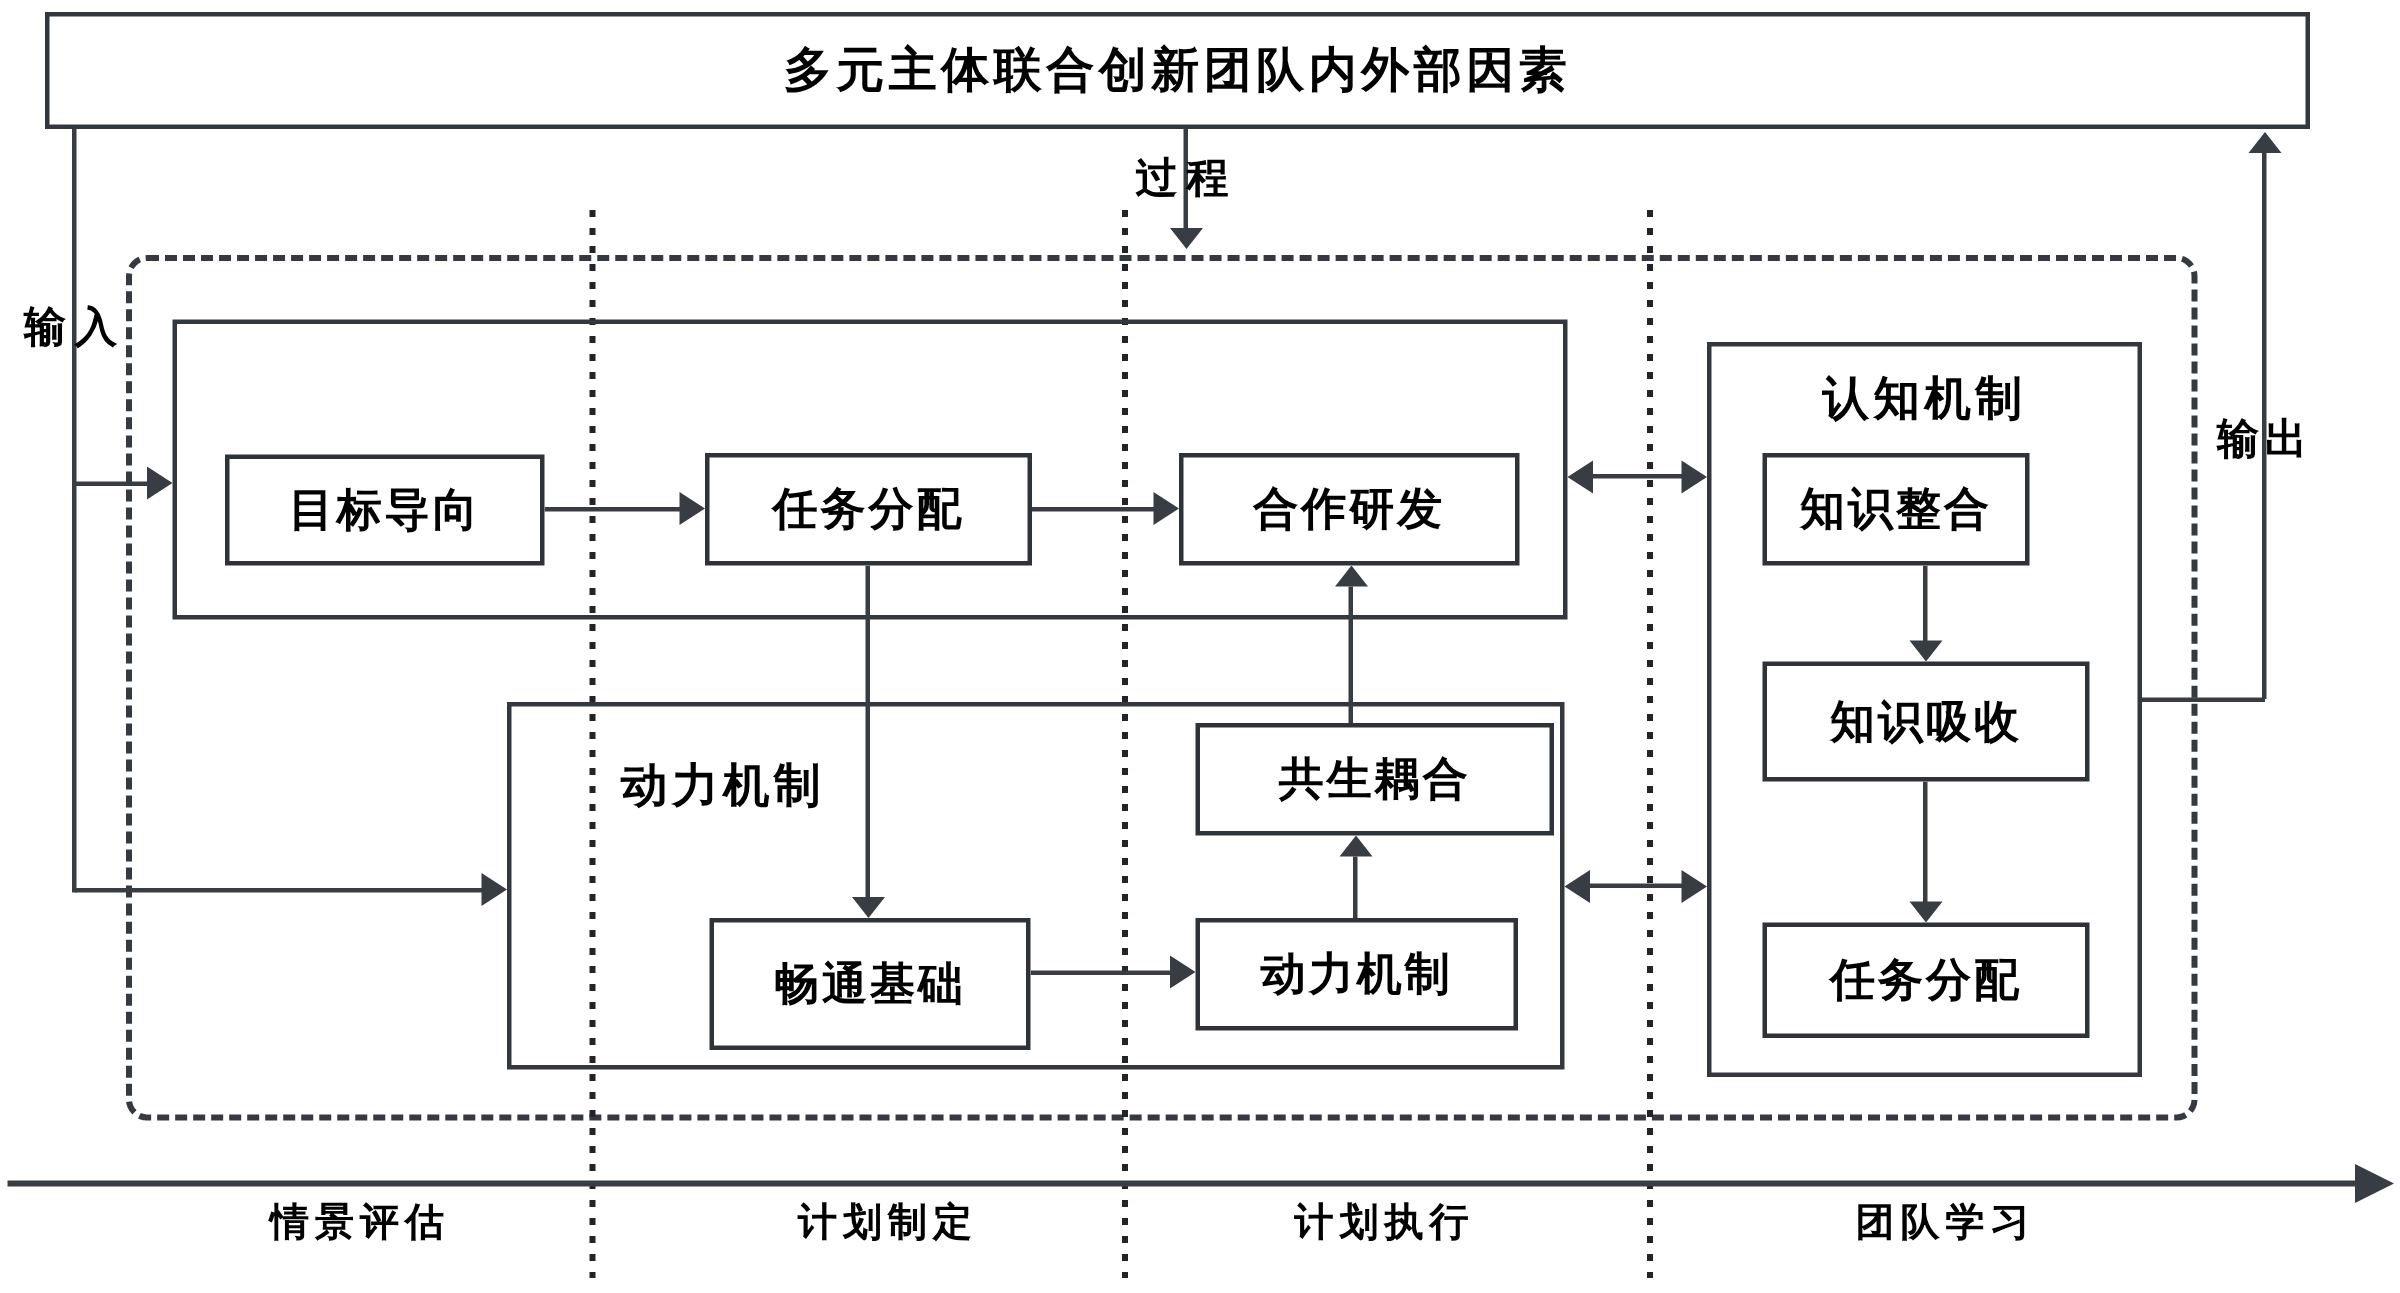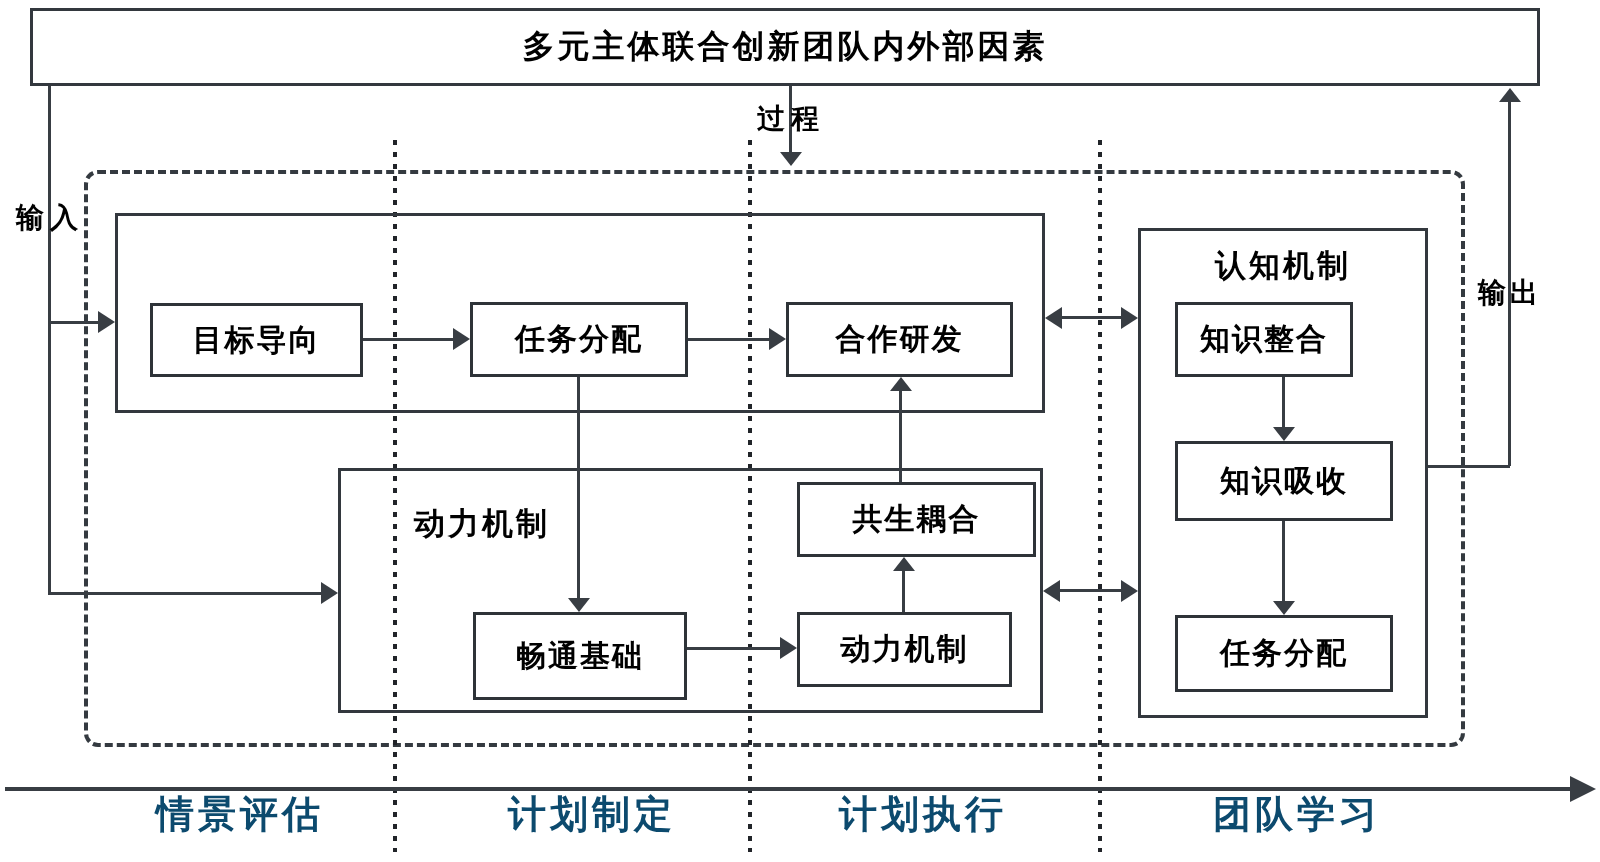--- a/index.html
+++ b/index.html
@@ -21,21 +21,21 @@
   
   .tri{position:absolute;width:0;height:0;}
   .tri-r{border-top:11px solid transparent;border-bottom:11px solid transparent;border-left:17px solid #383d43;}
   .tri-l{border-top:11px solid transparent;border-bottom:11px solid transparent;border-right:17px solid #383d43;}
   .tri-d{border-left:11px solid transparent;border-right:11px solid transparent;border-top:14px solid #383d43;}
   .tri-u{border-left:11px solid transparent;border-right:11px solid transparent;border-bottom:14px solid #383d43;}
   .tri-axis{border-top:13px solid transparent;border-bottom:13px solid transparent;border-left:26px solid #383d43;}
   
   .io-label{position:absolute;font-weight:bold;font-size:28px;letter-spacing:6px;text-align:center;white-space:nowrap;}
   .phase{position:absolute;top:792px;width:220px;height:44px;display:flex;align-items:center;justify-content:center;
-         font-weight:bold;font-size:38px;letter-spacing:4px;color:#0c4a6e;white-space:nowrap;}
+         font-weight:bold;font-size:26px;letter-spacing:4px;color:#000000;white-space:nowrap;}
   #banner{position:absolute;left:30px;top:8px;width:1510px;height:78px;border:3px solid #33383e;
           background:#ffffff;box-sizing:border-box;display:flex;align-items:center;justify-content:center;
           font-weight:bold;font-size:32px;letter-spacing:3px;}
 </style>
 </head>
 <body>
 
 <div id="stage">
 
   <div id="banner">

